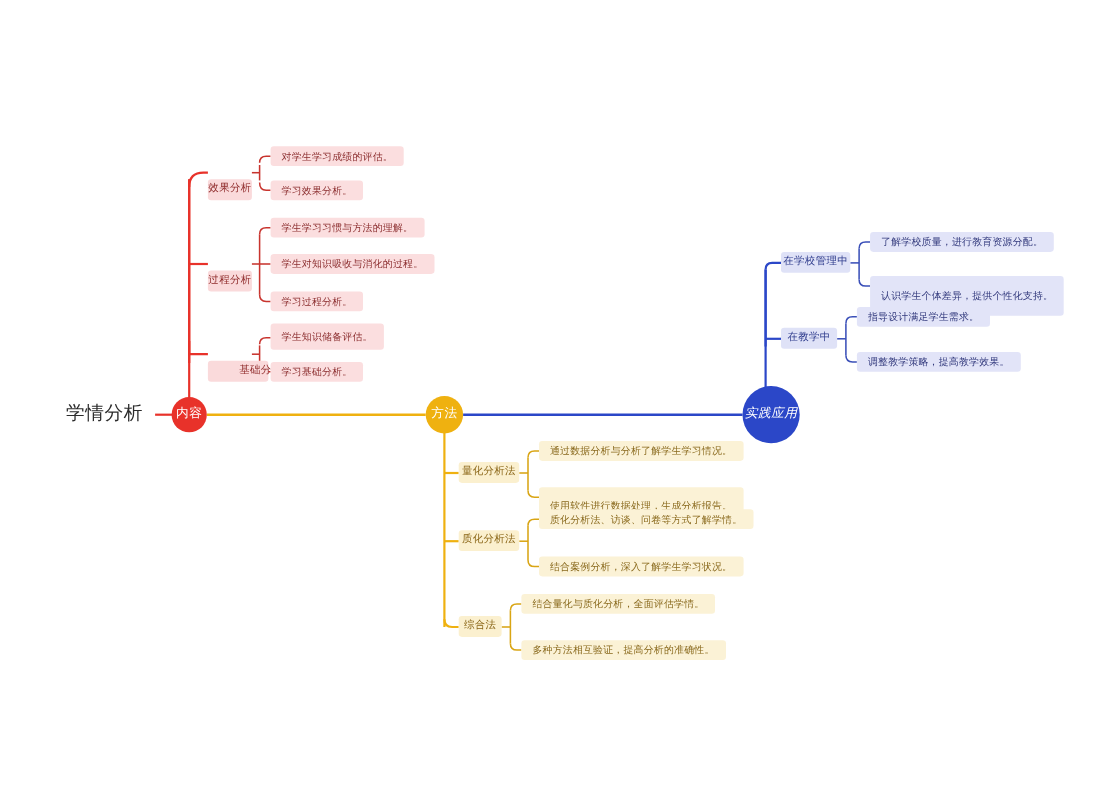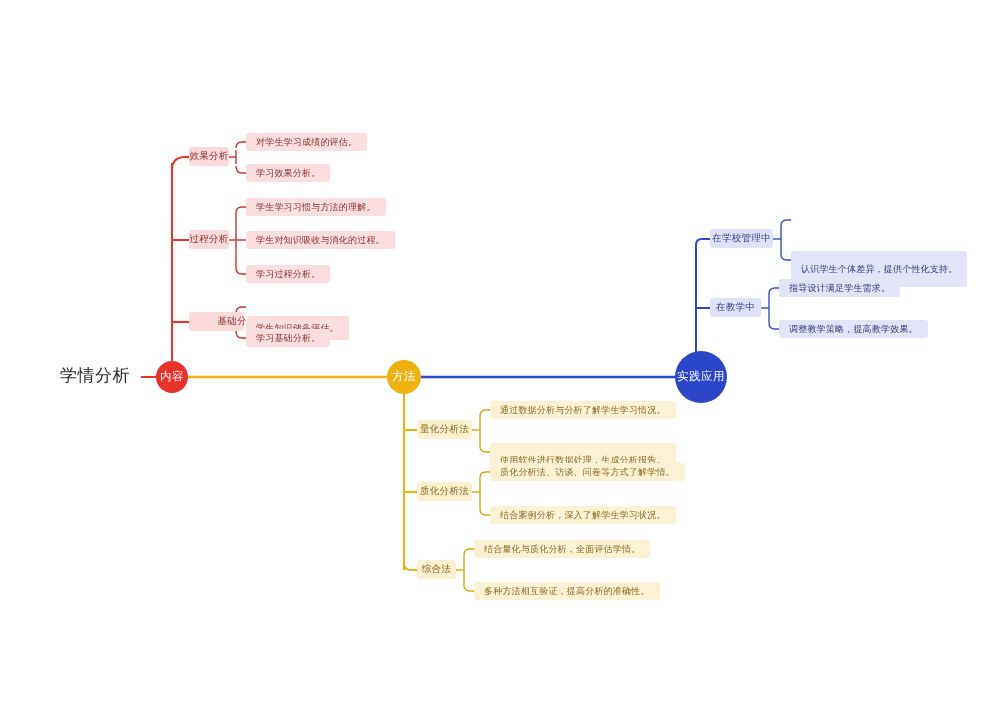--- a/index.html
+++ b/index.html
@@ -59,21 +59,21 @@
   
   .pill {
     border-radius: 3px;
     display: flex;
     align-items: center;
     justify-content: center;
     font-size: 9.5px;
     padding: 3px 7px;
     letter-spacing: 0.3px;
   }
-  .pill-red    { background: #fadadb; color: #8f2b2b; }
+  .pill-red    { background: #fadadb; color: #8f2b2b; margin-top: 16px; }
   .pill-amber  { background: #fbf0cf; color: #8a6516; }
   .pill-blue   { background: #dfe2f7; color: #2e3b8c; }
 
   
   .leaf {
     border-radius: 3px;
     display: flex;
     align-items: center;
     font-size: 9px;
     padding: 3px 10px;
@@ -156,47 +156,48 @@
     <path d="M769 294 Q769 288 775 288 L779 288" stroke="#3a4fb8" stroke-width="1.4" fill="none"></path>
     <path d="M769 323 Q769 329 775 329 L779 329" stroke="#3a4fb8" stroke-width="1.4" fill="none"></path>
   </svg>
 
   <div class="node root-title" style="left:60px; top:366px;">学情分析</div>
 
   <div class="node hub hub-content" style="left:156px; top:361px; width:32px; height:32px;">内容</div>
 
   <div class="node hub hub-method" style="left:387px; top:360px; width:34px; height:34px;">方法</div>
 
-  <div class="node hub hub-practice" style="left:675px; top:351px; width:52px; height:52px;">实践应用</div>
+  <div class="node hub hub-practice" style="left:675px; top:351px; width:52px; height:52px;font-style:italic;">实践应用</div>
 
   <div class="node pill pill-red" style="left:189px; top:147px; width:40px; height:19px;">效果分析</div>
   <div class="node leaf leaf-red" style="left:246px; top:133px; height:18px;">对学生学习成绩的评估。</div>
   <div class="node leaf leaf-red" style="left:246px; top:164px; height:18px;">学习效果分析。</div>
 
   <div class="node pill pill-red" style="left:189px; top:230px; width:40px; height:19px;">过程分析</div>
   <div class="node leaf leaf-red" style="left:246px; top:198px; height:18px;">学生学习习惯与方法的理解。</div>
   <div class="node leaf leaf-red" style="left:246px; top:231px; height:18px;">学生对知识吸收与消化的过程。</div>
   <div class="node leaf leaf-red" style="left:246px; top:265px; height:18px;">学习过程分析。</div>
 
   <div class="node pill pill-red" style="left:189px; top:312px; width:32px; height:19px;padding-left:48px;">基础分析</div>
-  <div class="node leaf leaf-red" style="left:246px; top:316px; height:24px;">学生知识储备评估。</div>
+  <div class="node leaf leaf-red" style="left:246px; top:294px; height:24px;">学生知识储备评估。</div>
   <div class="node leaf leaf-red" style="left:246px; top:329px; height:18px;">学习基础分析。</div>
 
   <div class="node pill pill-amber" style="left:417px; top:420px; width:55px; height:19px;">量化分析法</div>
   <div class="node leaf leaf-amber" style="left:490px; top:401px; height:18px;">通过数据分析与分析了解学生学习情况。</div>
   <div class="node leaf leaf-amber" style="left:490px; top:443px; height:34px;">使用软件进行数据处理，生成分析报告。</div>
 
   <div class="node pill pill-amber" style="left:417px; top:482px; width:55px; height:19px;">质化分析法</div>
   <div class="node leaf leaf-amber" style="left:490px; top:463px; height:18px;">质化分析法、访谈、问卷等方式了解学情。</div>
   <div class="node leaf leaf-amber" style="left:490px; top:506px; height:18px;">结合案例分析，深入了解学生学习状况。</div>
 
   <div class="node pill pill-amber" style="left:417px; top:560px; width:39px; height:19px;">综合法</div>
   <div class="node leaf leaf-amber" style="left:474px; top:540px; height:18px;">结合量化与质化分析，全面评估学情。</div>
   <div class="node leaf leaf-amber" style="left:474px; top:582px; height:18px;">多种方法相互验证，提高分析的准确性。</div>
 
   <div class="node pill pill-blue" style="left:710px; top:229px; width:63px; height:19px;">在学校管理中</div>
+  <div class="node leaf leaf-blue" style="left:791px; top:211px; height:18px;">了解学校质量，进行教育资源分配。</div>
   <div class="node leaf leaf-blue" style="left:791px; top:251px; height:36px;">认识学生个体差异，提供个性化支持。</div>
 
   <div class="node pill pill-blue" style="left:710px; top:298px; width:51px; height:19px;">在教学中</div>
   <div class="node leaf leaf-blue" style="left:779px; top:279px; height:18px;">指导设计满足学生需求。</div>
   <div class="node leaf leaf-blue" style="left:779px; top:320px; height:18px;">调整教学策略，提高教学效果。</div>
 
 </div>
 
 </body></html>

